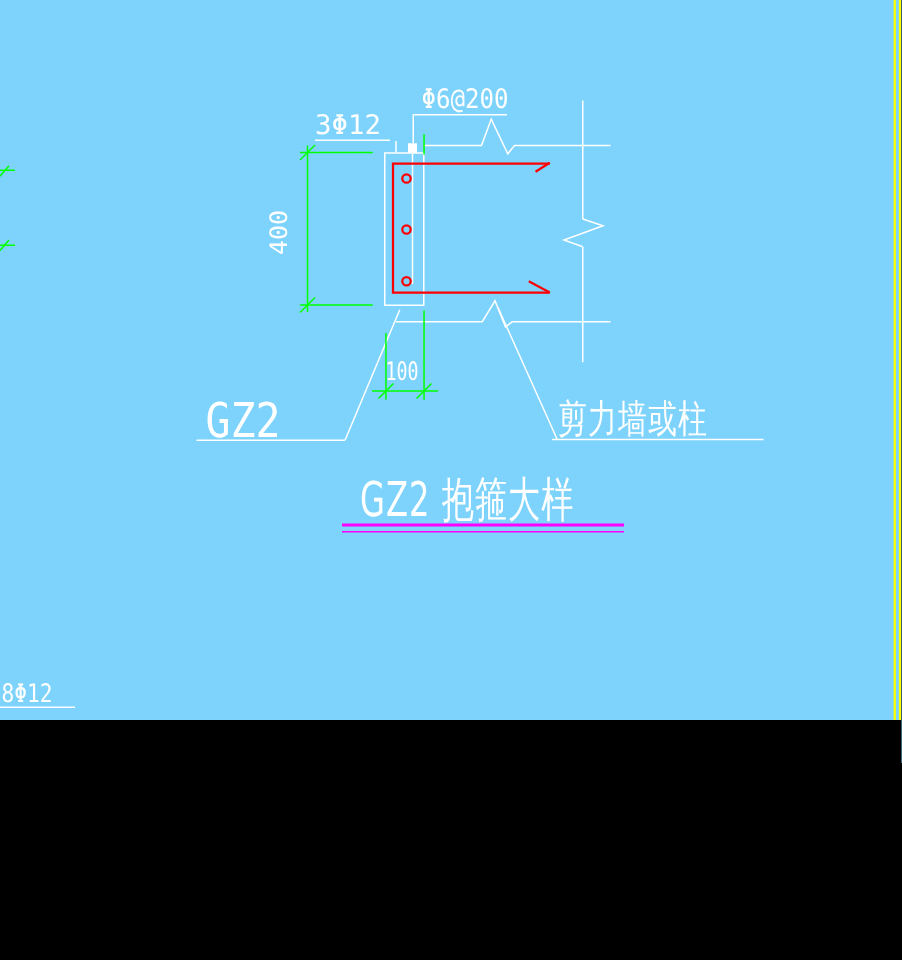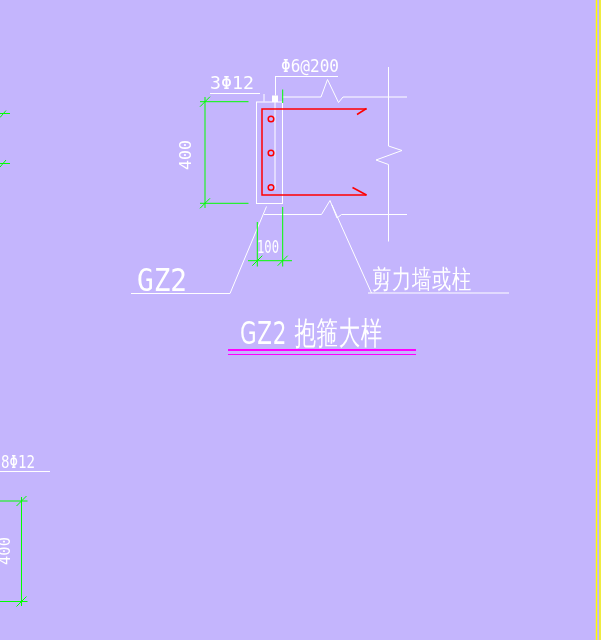--- a/index.html
+++ b/index.html
@@ -1,16 +1,16 @@
 <!DOCTYPE html>
 <html><head>
 <meta charset="utf-8">
 <style>
   html,body{margin:0;padding:0;background:#000;}
-  .canvas{position:relative;width:601px;height:640px;background:#c4b5fd;overflow:hidden;}
+  .canvas{position:relative;width:601px;height:480px;background:#7dd3fc;overflow:hidden;}
   svg{display:block}
   text{font-family:"DejaVu Sans Mono","Liberation Mono",monospace;}
   text.cjk{font-family:"DejaVu Sans","Liberation Sans",sans-serif;letter-spacing:1px;}
   line,polyline,path,rect.outline,circle{fill:none;}
 </style>
 </head>
 <body>
 
 <div class="canvas">
 <svg width="601" height="640" viewBox="0 0 601 640">

